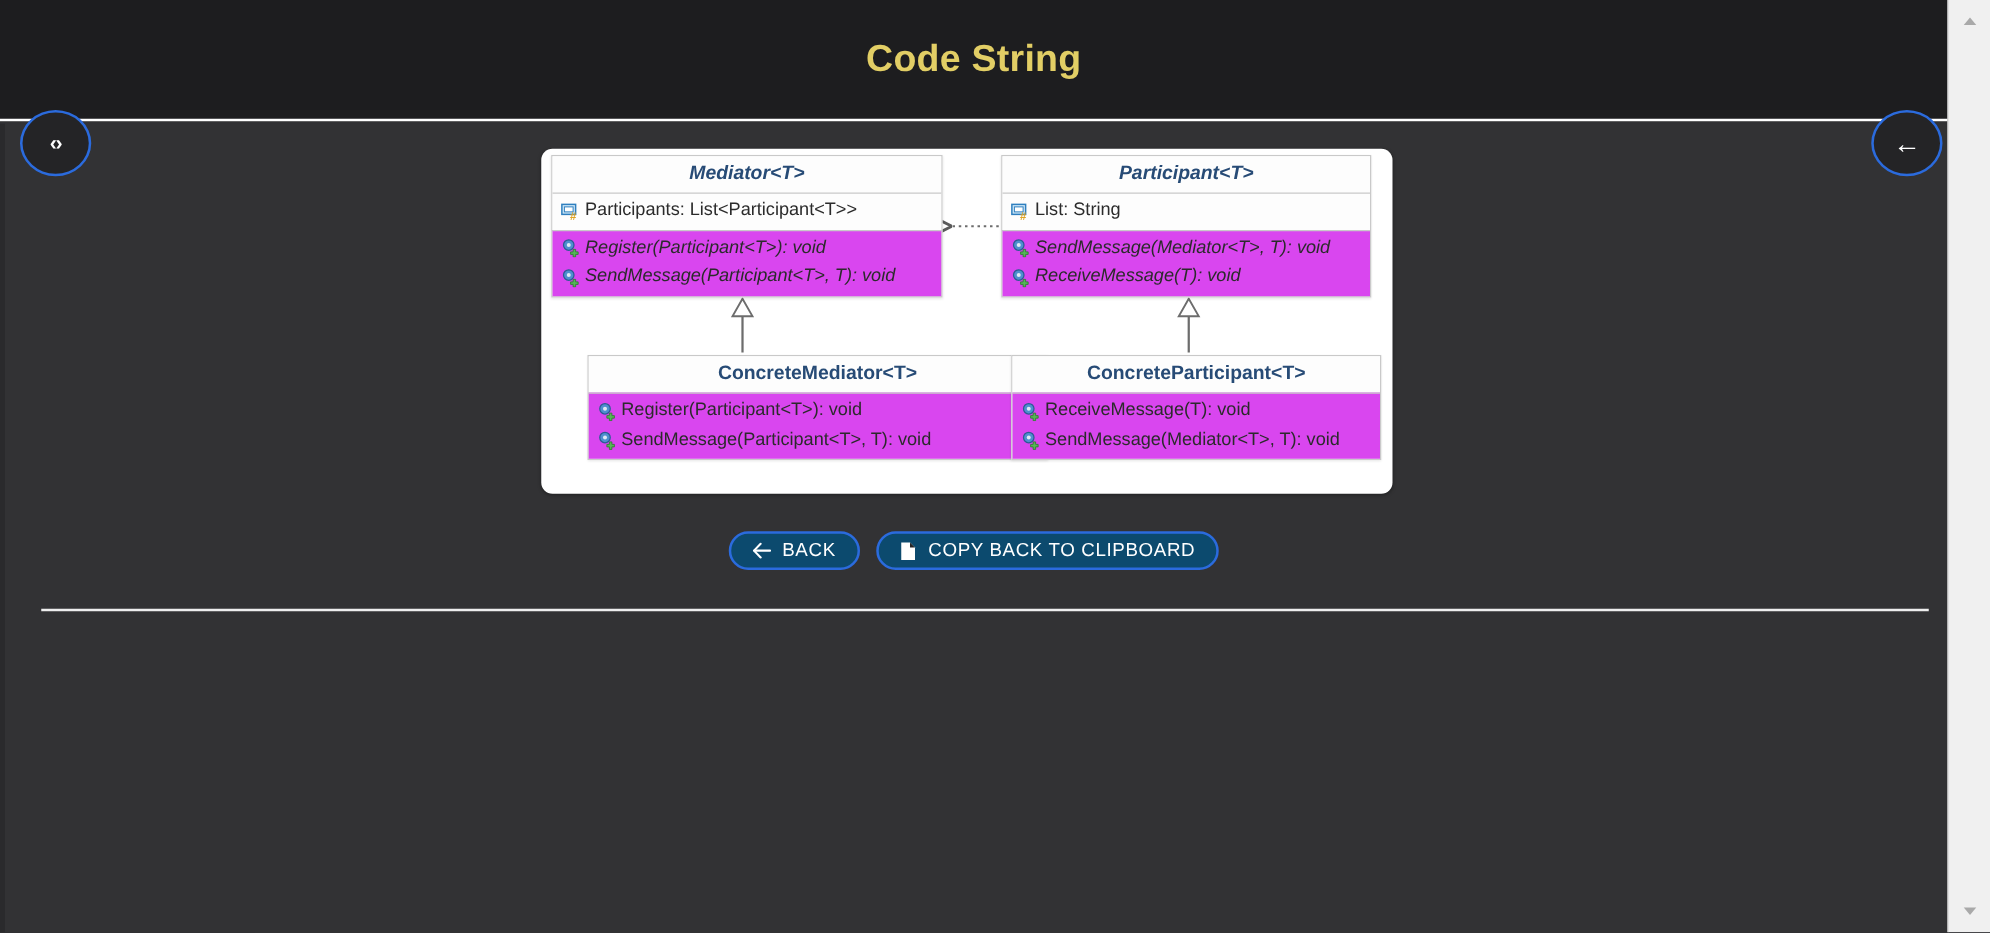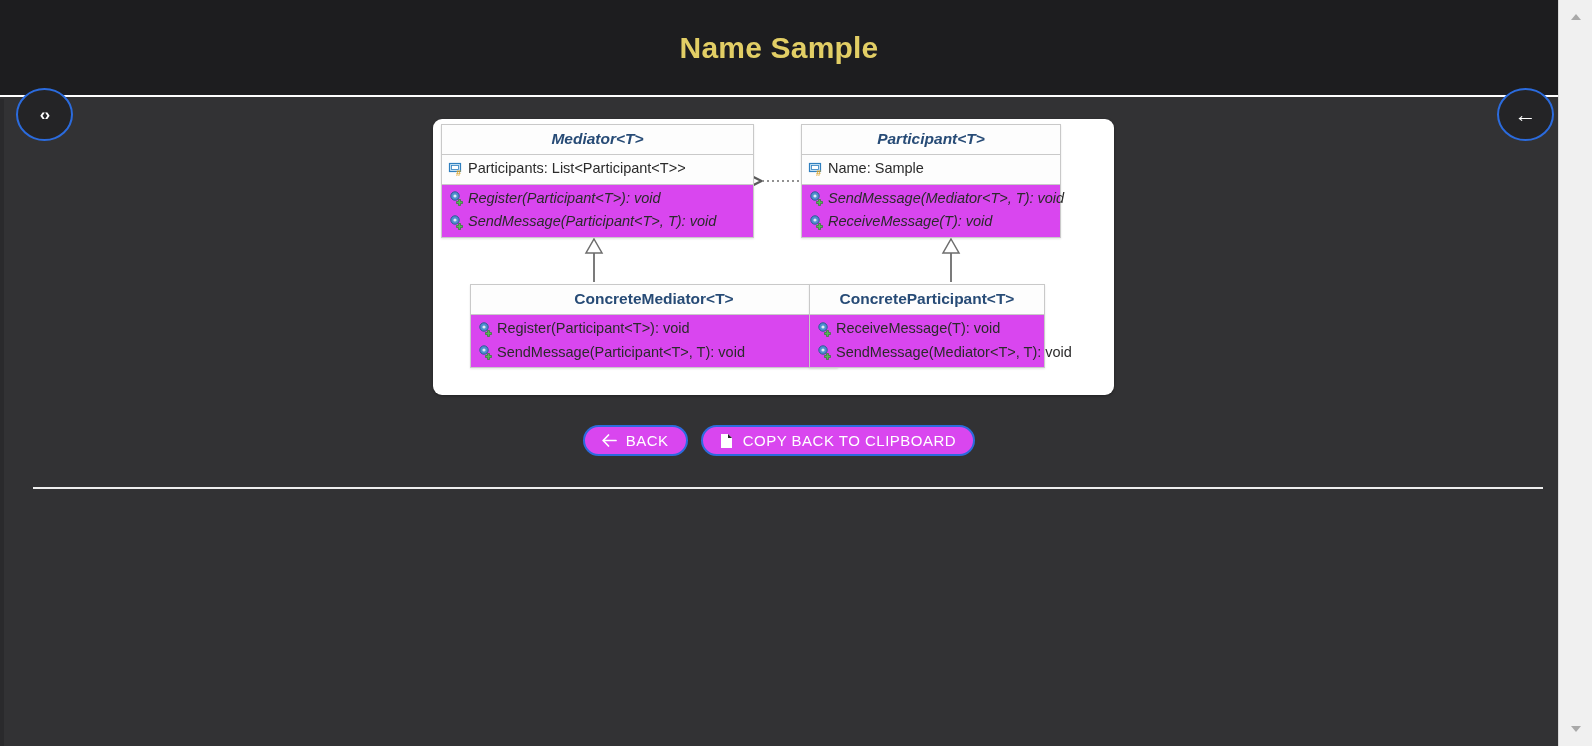--- a/index.html
+++ b/index.html
@@ -128,23 +128,23 @@
     white-space: nowrap;
     line-height: 1.35;
   }
   .uml-member.italic { font-style: italic; }
 
   
   .ic { flex: 0 0 auto; width: 16px; height: 16px; display: block; }
 
   
   #box-mediator            { left: 8px;   top: 5px;   width: 313px; }
-  #box-participant         { left: 368px; top: 5px;   width: 260px; }
+  #box-participant         { left: 368px; top: 5px;   width: 296px; }
   #box-concrete-mediator   { left: 8px;   top: 165px; width: 368px; margin-left: 29px; }
-  #box-concrete-participant{ left: 376px; top: 165px; width: 236px; }
+  #box-concrete-participant{ left: 376px; top: 165px; width: 296px; }
 
   
   .connectors {
     position: absolute;
     inset: 0;
     width: 681px;
     height: 276px;
     z-index: 2;
     pointer-events: none;
   }
@@ -158,21 +158,21 @@
     justify-content: center;
     gap: 13px;
   }
   .pill-btn {
     display: inline-flex;
     align-items: center;
     gap: 9px;
     height: 31px;
     padding: 0 17px;
     border-radius: 16px;
-    background: #d946ef;
+    background: #0c4a6e;
     border: 2px solid #2b6bdd;
     color: #ffffff;
     font-size: 15px;
     letter-spacing: 0.5px;
     cursor: pointer;
     font-family: "Liberation Sans", sans-serif;
     white-space: nowrap;
   }
   .pill-btn svg { flex: 0 0 auto; }
 
@@ -216,21 +216,21 @@
     background: #2a2a2c;
     z-index: 3;
   }
 </style>
 </head>
 <body>
 
 <div id="app">
 
   <div class="header">
-    <div class="header-title">Name Sample</div>
+    <div class="header-title">Code String</div>
   </div>
 
   <div class="round-btn round-btn-left">
     <span class="glyph">‹›</span>
   </div>
   <div class="round-btn round-btn-right">
     <span class="glyph glyph-arrow">←</span>
   </div>
 
   <div class="sb-left-edge"></div>
@@ -299,21 +299,21 @@
 
         <div class="uml-class" id="box-participant">
           <div class="uml-title italic">Participant&lt;T&gt;</div>
           <div class="uml-section fields">
             <div class="uml-member">
               <svg class="ic" viewBox="0 0 16 16">
                 <rect x="1.5" y="2.5" width="11" height="8" fill="#cfe8f7" stroke="#2f7fbf" stroke-width="1.2"></rect>
                 <rect x="3.5" y="4.5" width="7" height="4" fill="#ffffff" stroke="#2f7fbf" stroke-width="0.8"></rect>
                 <text x="8" y="15" font-size="9" font-weight="bold" fill="#e0a423" font-family="'Liberation Sans',sans-serif">#</text>
               </svg>
-              <span>Name: Sample</span>
+              <span>List: String</span>
             </div>
           </div>
           <div class="uml-section">
             <div class="uml-member italic">
               <svg class="ic" viewBox="0 0 16 16">
                 <circle cx="7" cy="6" r="4.2" fill="#4f8fd0" stroke="#2a5c93" stroke-width="1"></circle>
                 <circle cx="7" cy="6" r="1.6" fill="#dfeaf5"></circle>
                 <path d="M8.5 11.5 h2 v-2 h2 v2 h2 v2 h-2 v2 h-2 v-2 h-2 z" fill="#55b855" stroke="#2e7d32" stroke-width="0.7"></path>
               </svg>
               <span>SendMessage(Mediator&lt;T&gt;, T): void</span>

